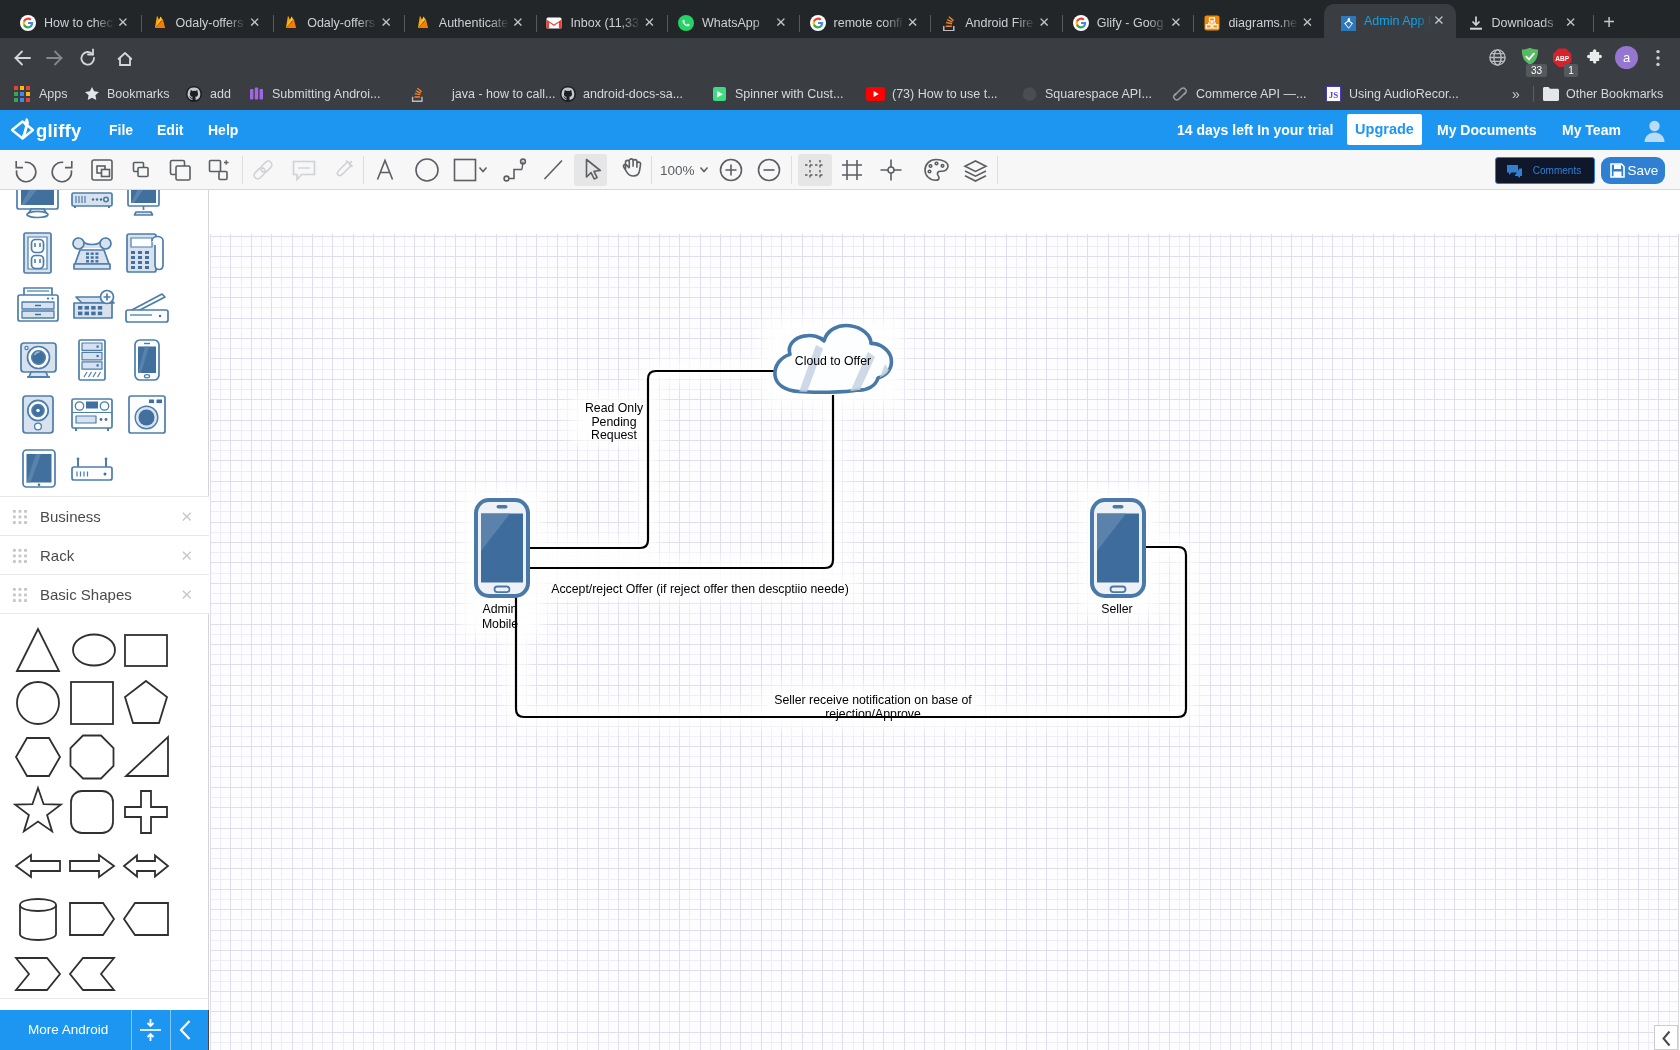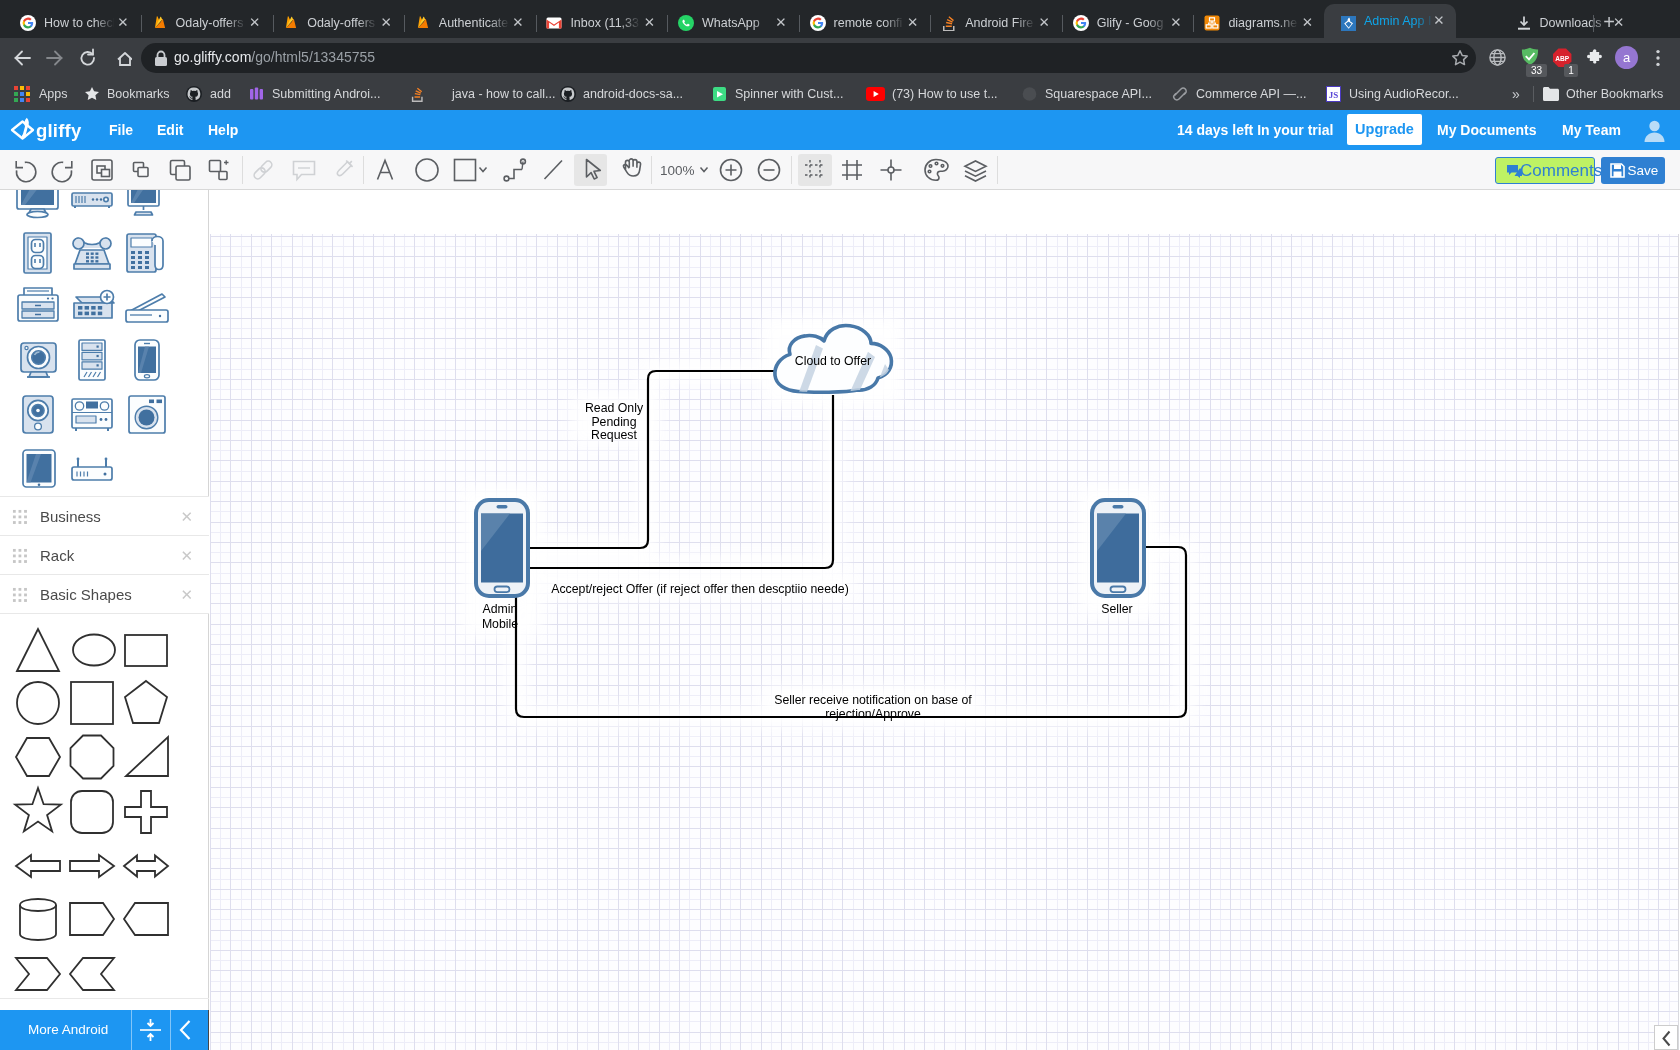--- a/index.html
+++ b/index.html
@@ -29,22 +29,22 @@
 #bm { left:0; top:78px; width:1680px; height:32px; background:#3a3d41; }
 .bmi { position:absolute; top:0; height:32px; font-size:12.5px; line-height:32px; color:#d6d8db; white-space:nowrap; }
 
 
 #blue { left:0; top:110px; width:1680px; height:40px; background:#1d96f2; color:#fff; }
 #blue .menu { position:absolute; top:0; height:40px; line-height:40px; font-size:14px; font-weight:bold; color:#fff; }
 #upgrade { position:absolute; left:1347px; top:114px; width:75px; height:31px; background:#fff; color:#1d96f2; font-size:14.5px; font-weight:bold; text-align:center; line-height:31px; border-radius:2px; }
 
 
 #tools { left:0; top:150px; width:1680px; height:40px; background:#f7f7f8; border-bottom:1px solid #d8d8d8; }
-#comments { position:absolute; left:1495px; top:157px; width:100px; height:27px; border:1px solid #2f80d2; border-radius:3px; background:#bef264; color:#2f80d2; font-size:17px; text-align:center; line-height:25px; }
-#save { position:absolute; left:1601px; top:157px; width:64px; height:27px; border-radius:3px; background:#2f80d2; color:#fff; font-size:13.5px; text-align:center; line-height:27px; }
+#comments { position:absolute; left:1495px; top:157px; width:100px; height:27px; border:1px solid #2f80d2; border-radius:3px; background:#0f172a; color:#2f80d2; font-size:10px; text-align:center; line-height:25px; }
+#save { position:absolute; left:1601px; top:157px; width:64px; height:27px; border-radius:9px; background:#2f80d2; color:#fff; font-size:13.5px; text-align:center; line-height:27px; }
 
 
 #side { left:0; top:190px; width:209px; height:860px; background:#fff; border-right:1px solid #d5d5d5; }
 .ghead { position:absolute; left:0; width:209px; height:39px; border-top:1px solid #e8e8e8; background:#fff; }
 .ghead .nm { position:absolute; left:40px; top:11px; font-size:15px; color:#4a4a4a; }
 .ghead .xx { position:absolute; right:16px; top:11px; color:#c9c9c9; font-size:15px; }
 .ghead .dots { position:absolute; left:12px; top:12px; width:16px; height:16px; background-image:radial-gradient(circle at 2.2px 2.2px, #c6c6c6 1.5px, transparent 1.7px); background-size:5.6px 5.6px; }
 #moreshapes { position:absolute; left:0; top:1010px; width:209px; height:40px; background:#1d96f2; border-right:1px solid #44464a; }
 #moreshapes .lbl { position:absolute; left:28px; top:0; height:40px; line-height:40px; color:#fff; font-size:13.5px; }
 #moreshapes .vsep { position:absolute; top:0; width:1px; height:40px; background:rgba(255,255,255,.45); }
@@ -186,21 +186,21 @@
     </div>
     <div id="activetab" class="tab">
       <span class="fav" style="position:absolute;left:17px;top:12px;width:15px;height:15px;"><svg viewBox="0 0 16 16" width="15" height="15">
             <rect width="16" height="16" fill="#2d77bd"></rect>
             <path fill="#fff" d="M8.7 1.6c.8 1.1 1.3 2.6.9 3.9l3.2 2.2-4.6 6-4.8-5.8 3.6-2.8c-.1-1.2.5-2.6 1.7-3.5zM8 5.9 4.9 8.3l3.3 4 3.2-4.1L8 5.9z"></path>
             <path fill="#fff" d="M9 2.8c.4.8.5 1.7.2 2.5l-1 .8c-.3-1.1-.1-2.4.8-3.3z"></path>
           </svg></span>
       <span class="ttl" style="left:40px;">Admin App I</span>
         <span class="x">✕</span>
     </div>
-    <div class="tab" style="left:1455.6px;width:132px;margin-left:48px;">
+    <div class="tab" style="left:1455.6px;width:132px;">
       <span class="fav"><svg viewBox="0 0 16 16" width="16" height="16">
             <g fill="none" stroke="#d4d7da" stroke-width="1.7">
               <path d="M8 1.5v8"></path>
               <path d="M4.5 6.5 8 10l3.5-3.5" fill="none"></path>
               <path d="M2 13.7h12" stroke-width="2"></path>
             </g>
           </svg></span>
       <span class="ttl">Downloads</span>
         <span class="x">✕</span>
     </div>
@@ -216,30 +216,20 @@
         <g stroke="#85888c">
             <path d="M35 12h14.5"></path>
             <path d="M43 5.5 49.5 12 43 18.5"></path>
           </g>
         <path d="M80.5 8.2A6.3 6.3 0 1 0 82 12" stroke-width="1.8"></path>
           <path d="M81 3.5v5h-5" stroke-width="1.8" fill="none"></path>
       </g>
       <path d="M106 13.5 113 7l7 6.5" fill="none" stroke="#d4d7da" stroke-width="1.8" stroke-linejoin="round"></path>
       <path d="M108 12v7h10v-7" fill="none" stroke="#d4d7da" stroke-width="1.8"></path>
     </svg>
-    <div id="omni">
-      <svg class="abs" style="left:13px;top:7px;" width="14" height="17" viewBox="0 0 14 17">
-          <rect x="1" y="7" width="12" height="9" rx="1.5" fill="#c9ccd0"></rect>
-          <path d="M3.5 7V5a3.5 3.5 0 0 1 7 0v2" fill="none" stroke="#c9ccd0" stroke-width="1.8"></path>
-        </svg>
-      <div class="url">go.gliffy.com<span>/go/html5/13345755</span></div>
-      <svg class="abs" style="left:1310px;top:6px;" width="18" height="18" viewBox="0 0 18 18">
-          <path d="M9 1.8l2.2 4.6 5 .7-3.6 3.5.9 5-4.5-2.4-4.5 2.4.9-5L1.8 7.1l5-.7z" fill="none" stroke="#a6a9ad" stroke-width="1.5" stroke-linejoin="round"></path>
-        </svg>
-    </div>
 
     <svg class="abs" style="left:1489px;top:11px;" width="17" height="17" viewBox="0 0 17 17">
         <circle cx="8.5" cy="8.5" r="7.6" fill="none" stroke="#b9bcbf" stroke-width="1.4"></circle>
         <ellipse cx="8.5" cy="8.5" rx="3.6" ry="7.6" fill="none" stroke="#b9bcbf" stroke-width="1.4"></ellipse>
         <path d="M1 8.5h15M2 4.6h13M2 12.4h13" stroke="#b9bcbf" stroke-width="1.4"></path>
       </svg>
     <svg class="abs" style="left:1521px;top:9px;" width="18" height="19" viewBox="0 0 18 19">
         <path d="M9 .8C6.5 2 3.6 2.6.9 2.4c0 6.3 1.3 12 8.1 15.4 6.8-3.4 8.1-9.1 8.1-15.4C14.4 2.6 11.5 2 9 .8z" fill="#57bb63"></path>
         <path d="M4.8 9.2 8 12.4 13.4 6" fill="none" stroke="#fff" stroke-width="1.9"></path>
       </svg>

